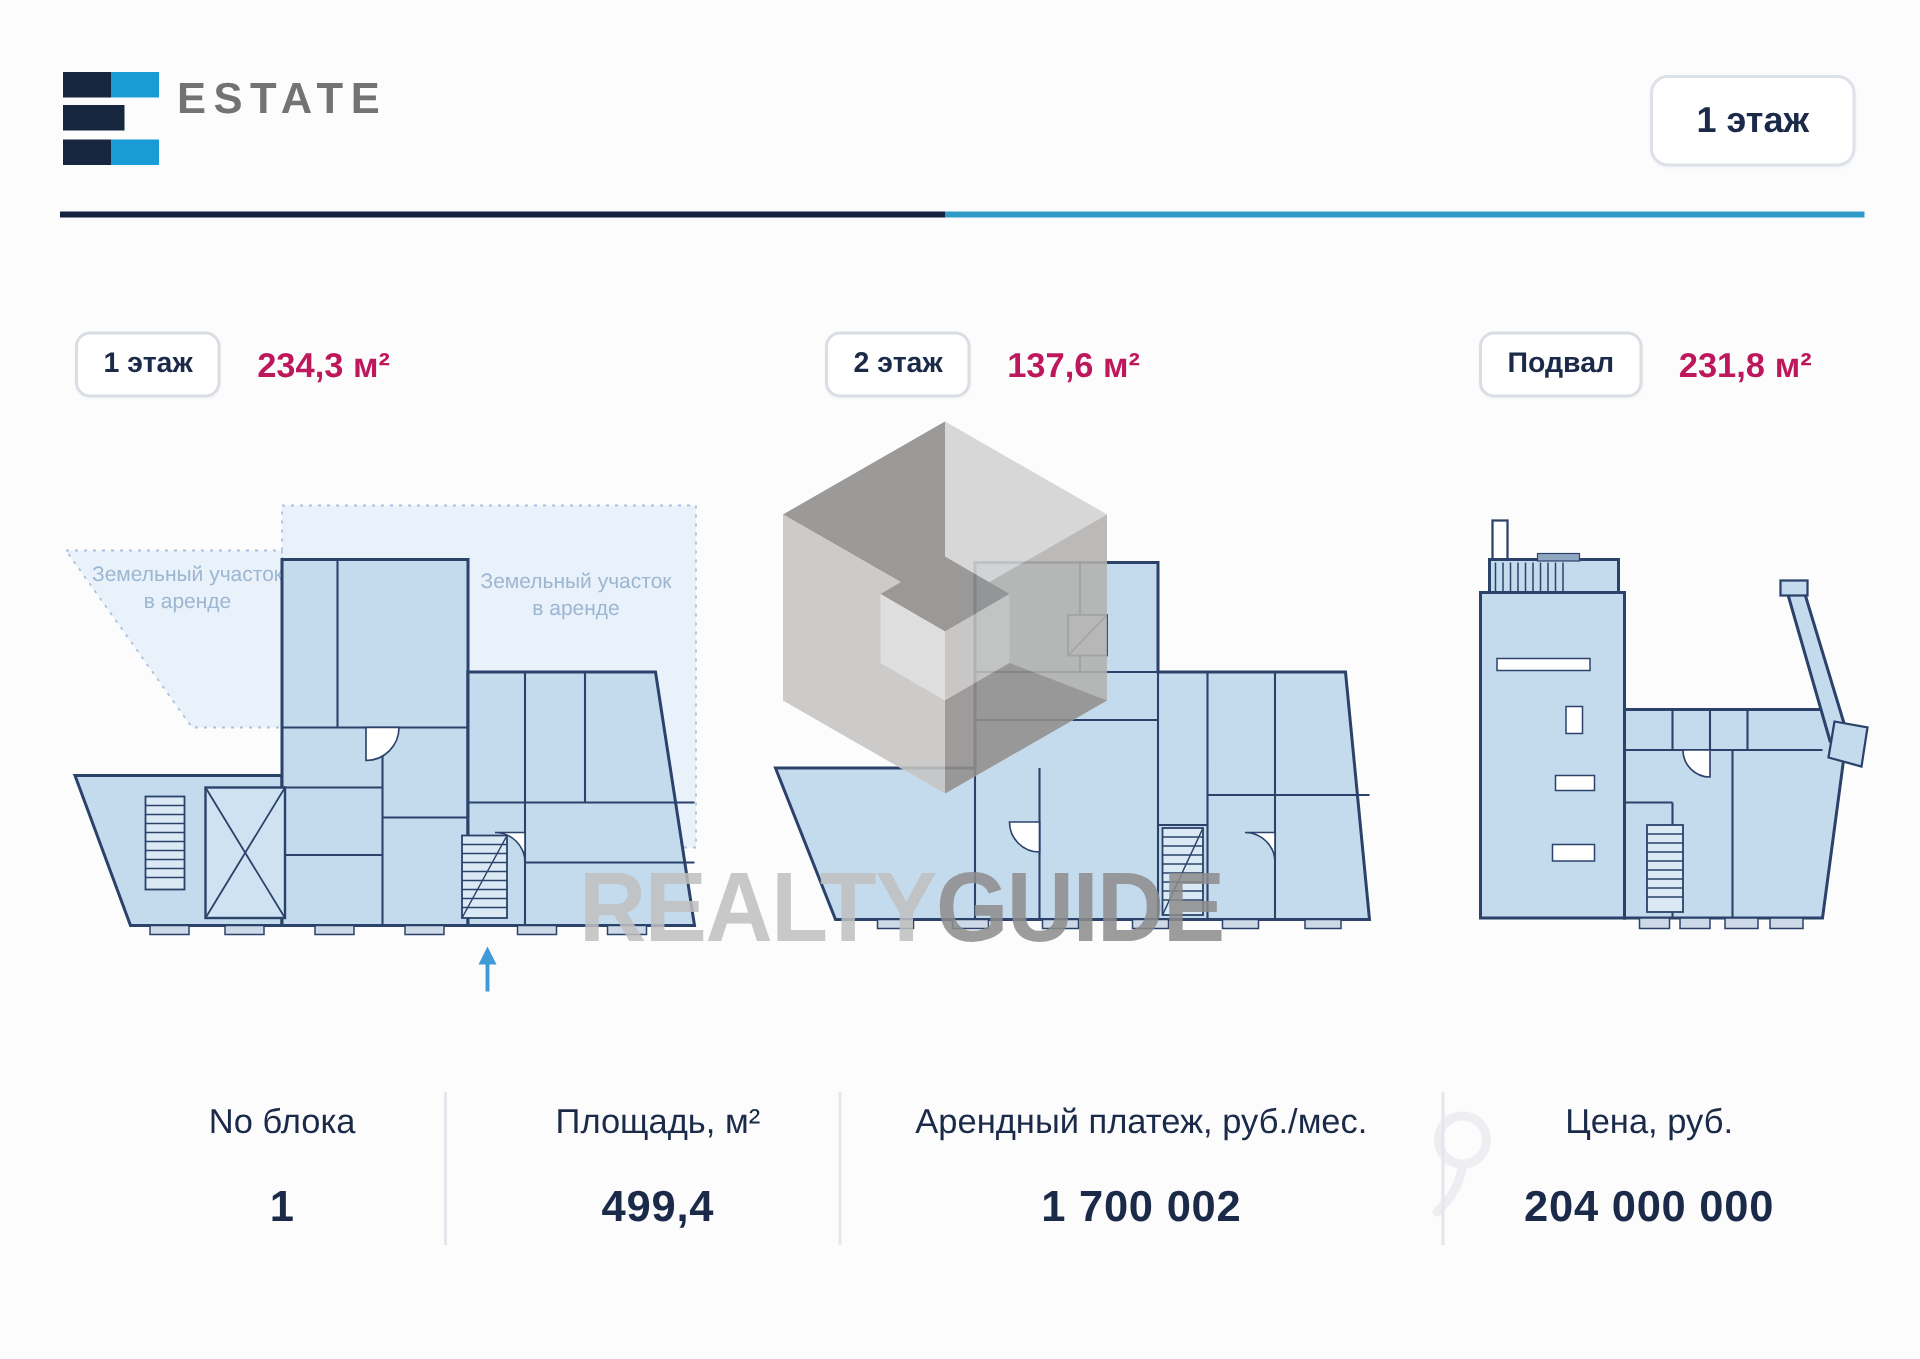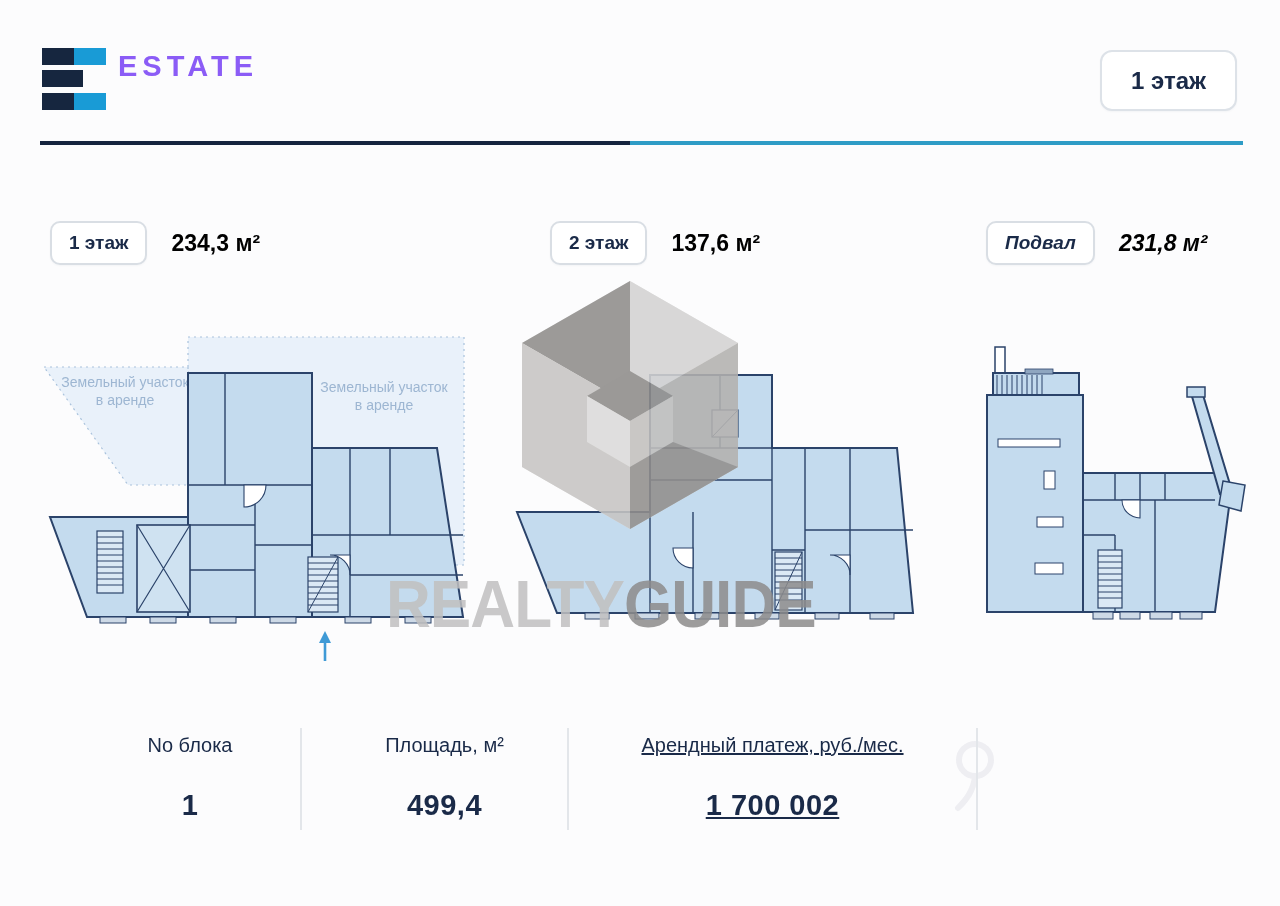--- a/index.html
+++ b/index.html
@@ -11,43 +11,43 @@
   
   .logo{position:absolute;left:42px;top:48px;width:64px;height:62px;}
   .logo .row{position:absolute;left:0;height:17px;display:flex;}
   .logo .r1{top:0;width:64px;}
   .logo .r2{top:22px;width:41px;}
   .logo .r3{top:45px;width:64px;}
   .logo .dark{background:#16263f;flex:1;}
   .logo .blue{background:#199bd6;flex:1;}
   .brand-text{
     position:absolute;left:118px;top:50px;font-size:29px;line-height:32px;
-    font-weight:800;letter-spacing:5px;color:#8b5cf6;white-space:pre-line;
+    font-weight:800;letter-spacing:5px;color:#737373;white-space:pre-line;
   }
   .floor-button{
     position:absolute;left:1100px;top:50px;width:137px;height:61px;
     background:#ffffff;border:2px solid #dde2e8;border-radius:12px;
     display:flex;align-items:center;justify-content:center;
     font-size:24px;font-weight:700;color:#1a2a48;box-sizing:border-box;
     box-shadow:0 1px 2px rgba(20,40,70,.04);
   }
   .divider-left{position:absolute;left:40px;top:141px;width:590px;height:4px;background:#15243e;}
   .divider-right{position:absolute;left:630px;top:141px;width:613px;height:4px;background:#2e9cc6;}
 
   
   .floor-tag{position:absolute;top:221px;display:flex;align-items:center;}
   .floor-tag .chip{
     background:#fff;border:2px solid #d9dee4;border-radius:10px;
     padding:9px 17px;font-size:19px;font-weight:700;color:#1a2a48;
     box-shadow:0 1px 2px rgba(20,40,70,.04);
   }
-  .floor-tag .area{margin-left:24px;font-size:23px;font-weight:700;color:#000000;}
+  .floor-tag .area{margin-left:24px;font-size:23px;font-weight:700;color:#be185d;}
   .tag-1{left:50px;}
   .tag-2{left:550px;}
-  .tag-3{left:986px;font-style:italic;}
+  .tag-3{left:986px;}
 
   
   .plan-svg{position:absolute;z-index:1;}
   .plan-1{left:40px;top:335px;}
   .plan-2{left:505px;top:360px;}
   .plan-3{left:965px;top:335px;}
   .cube-wm{position:absolute;left:505px;top:275px;z-index:2;opacity:.88;}
   .text-wm{
     position:absolute;left:386px;top:566px;z-index:3;font-size:66px;font-weight:800;
     letter-spacing:-1px;transform:scaleX(.94);transform-origin:left center;
@@ -57,22 +57,22 @@
   .text-wm .dark{color:#8d8c8c;}
   .pin-wm{position:absolute;left:945px;top:733px;z-index:1;opacity:.75;}
 
   
   .summary{position:absolute;left:80px;top:728px;width:1156px;height:102px;display:flex;z-index:4;}
   .summary .col{
     box-sizing:border-box;display:flex;flex-direction:column;align-items:center;
     justify-content:space-between;padding:6px 4px 8px 4px;
   }
   .summary .col.sep{border-right:2px solid #e3e6ea;}
-  .c1{width:222px;} .c2{width:247px;margin-left:20px;} .c3{width:409px;text-decoration:underline;} .c4{width:278px;}
-  .summary .label{font-size:20px;color:#1a2a48;font-weight:400;}
+  .c1{width:222px;} .c2{width:247px;margin-left:20px;} .c3{width:409px;} .c4{width:278px;}
+  .summary .label{font-size:23px;color:#1a2a48;font-weight:400;}
   .summary .value{font-size:29px;color:#1a2a48;font-weight:700;letter-spacing:.5px;}
   .land-note{fill:#9db6d2;font-size:14px;font-family:"Liberation Sans","DejaVu Sans",sans-serif;}
 </style>
 </head>
 <body>
 
 <div class="page">
 
   <div class="logo">
     <div class="row r1">
@@ -227,15 +227,19 @@
       <div class="value">1</div>
     </div>
     <div class="col c2 sep">
       <div class="label">Площадь, м²</div>
       <div class="value">499,4</div>
     </div>
     <div class="col c3 sep">
       <div class="label">Арендный платеж, руб./мес.</div>
       <div class="value">1 700 002</div>
     </div>
+    <div class="col c4">
+      <div class="label">Цена, руб.</div>
+      <div class="value">204 000 000</div>
+    </div>
   </div>
 
 </div>
 
 </body></html>

